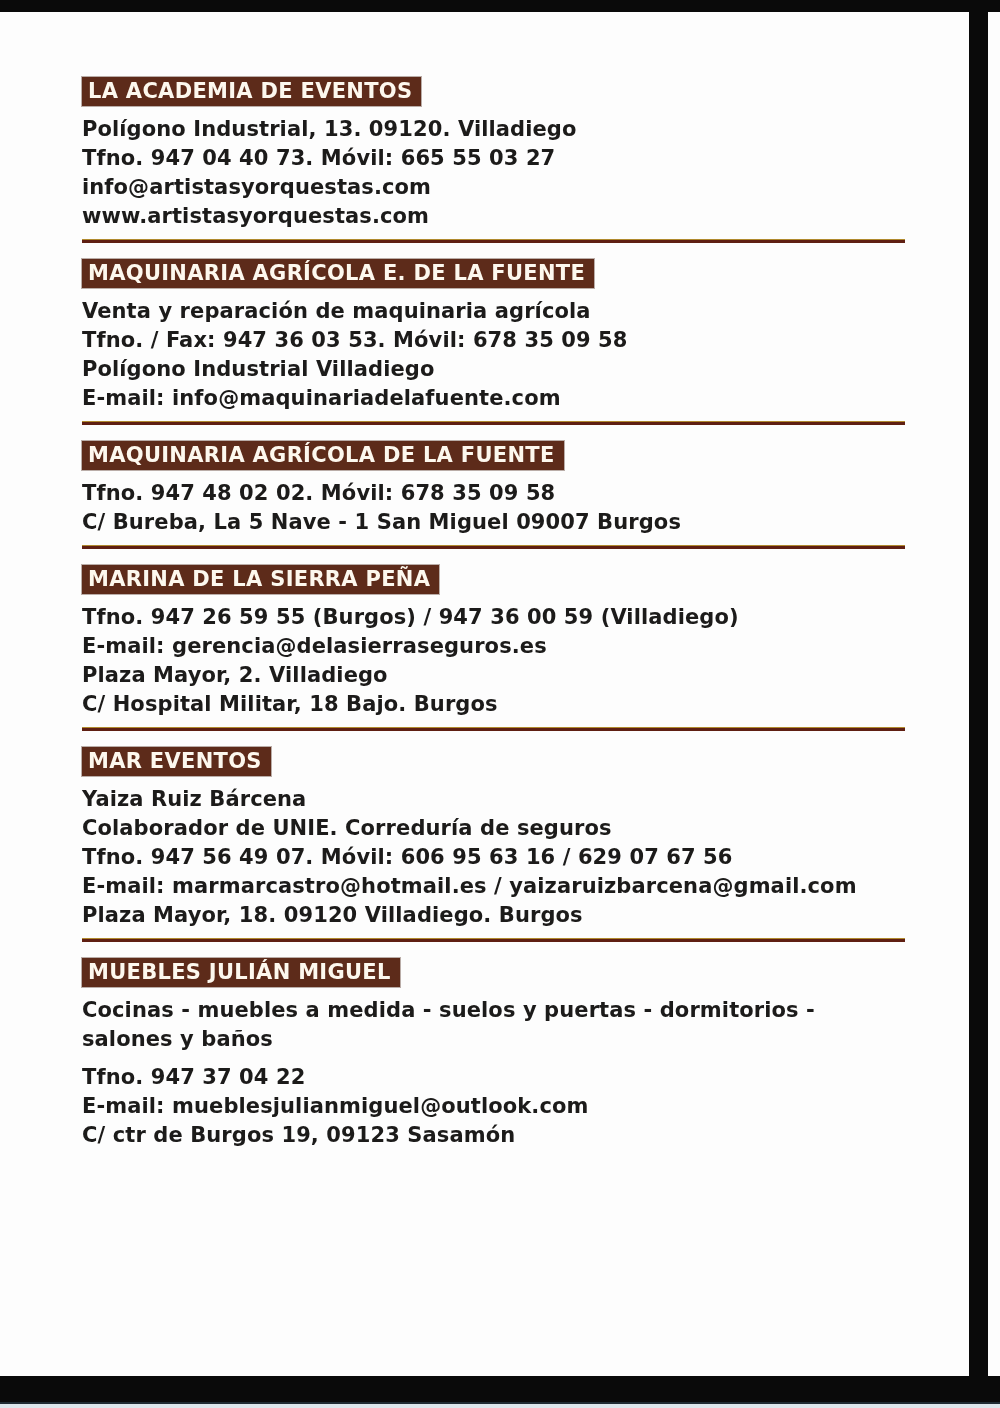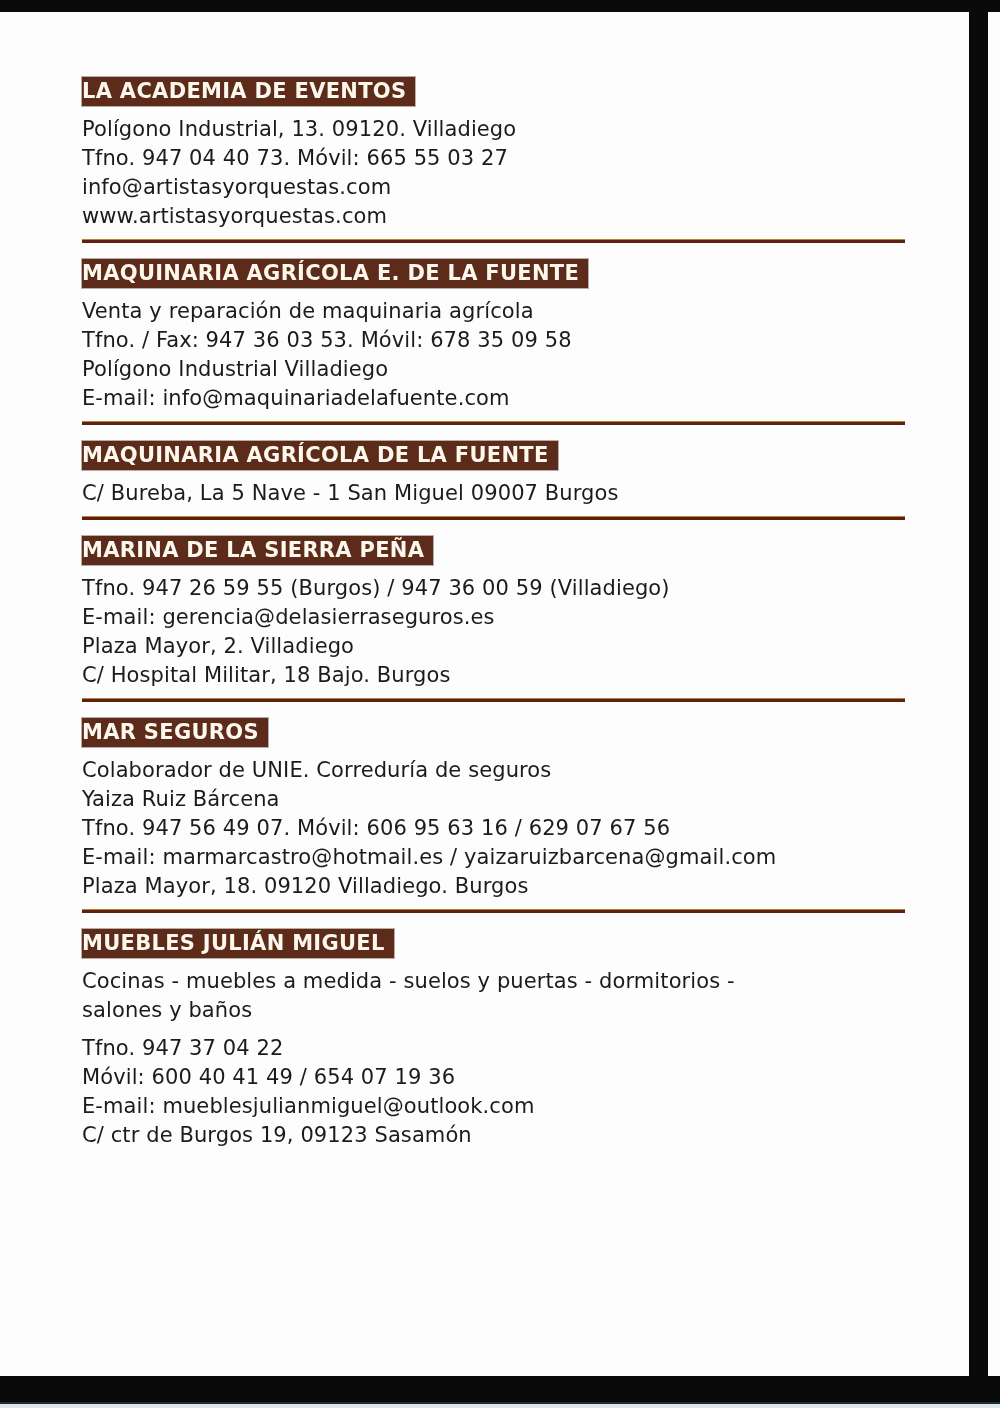--- a/index.html
+++ b/index.html
@@ -48,29 +48,29 @@
 
   .listing { margin: 0; }
 
   .listing-title-bar {
     display: inline-block;
     background: var(--header-bg, #5d2b1a);
     color: var(--header-text, #fdf8ee);
     font-size: 21px;
     font-weight: bold;
     line-height: 21px;
-    padding: 4px 9px 4px 0;
+    padding: 4px 9px 4px 6px;
     letter-spacing: 0.3px;
     box-shadow: 0 0 0 1px rgba(60, 24, 10, 0.35);
   }
 
   .listing-body {
     margin-top: 9px;
     font-size: 21px;
-    font-weight: 400;
+    font-weight: 700;
     line-height: 29px;
     color: var(--body-text, #1c1b1a);
     letter-spacing: 0.1px;
   }
   .listing-par { margin: 0 0 9px 0; }
   .listing-par:last-child { margin-bottom: 0; }
   .listing-line { display: block; white-space: nowrap; }
 
   .divider {
     border: 0;
@@ -125,20 +125,21 @@
       </div>
     <hr class="divider">
   </section>
 
   <section class="listing">
     <div class="listing-title-bar">
       <span class="listing-title">MAQUINARIA AGRÍCOLA DE LA FUENTE</span>
     </div>
     <div class="listing-body">
         <p class="listing-par">
+          <span class="listing-line">Tfno. 947 48 02 02. Móvil: 678 35 09 58</span>
           <span class="listing-line">C/ Bureba, La 5 Nave - 1 San Miguel 09007 Burgos</span>
         </p>
       </div>
     <hr class="divider">
   </section>
 
   <section class="listing">
     <div class="listing-title-bar">
       <span class="listing-title">MARINA DE LA SIERRA PEÑA</span>
     </div>
@@ -148,45 +149,44 @@
           <span class="listing-line">E-mail: gerencia@delasierraseguros.es</span>
           <span class="listing-line">Plaza Mayor, 2. Villadiego</span>
           <span class="listing-line">C/ Hospital Militar, 18 Bajo. Burgos</span>
         </p>
       </div>
     <hr class="divider">
   </section>
 
   <section class="listing">
     <div class="listing-title-bar">
-      <span class="listing-title">MAR SEGUROS</span>
+      <span class="listing-title">MAR EVENTOS</span>
     </div>
     <div class="listing-body">
         <p class="listing-par">
+          <span class="listing-line">Yaiza Ruiz Bárcena</span>
           <span class="listing-line">Colaborador de UNIE. Correduría de seguros</span>
-          <span class="listing-line">Yaiza Ruiz Bárcena</span>
           <span class="listing-line">Tfno. 947 56 49 07. Móvil: 606 95 63 16 / 629 07 67 56</span>
           <span class="listing-line">E-mail: marmarcastro@hotmail.es / yaizaruizbarcena@gmail.com</span>
           <span class="listing-line">Plaza Mayor, 18. 09120 Villadiego. Burgos</span>
         </p>
       </div>
     <hr class="divider">
   </section>
 
   <section class="listing">
     <div class="listing-title-bar">
       <span class="listing-title">MUEBLES JULIÁN MIGUEL</span>
     </div>
     <div class="listing-body">
         <p class="listing-par">
           <span class="listing-line">Cocinas - muebles a medida - suelos y puertas - dormitorios -</span>
           <span class="listing-line">salones y baños</span>
         </p>
         <p class="listing-par">
           <span class="listing-line">Tfno. 947 37 04 22</span>
-          <span class="listing-line">Móvil: 600 40 41 49 / 654 07 19 36</span>
           <span class="listing-line">E-mail: mueblesjulianmiguel@outlook.com</span>
           <span class="listing-line">C/ ctr de Burgos 19, 09123 Sasamón</span>
         </p>
       </div>
     
   </section>
 </main>
 
 </body></html>

